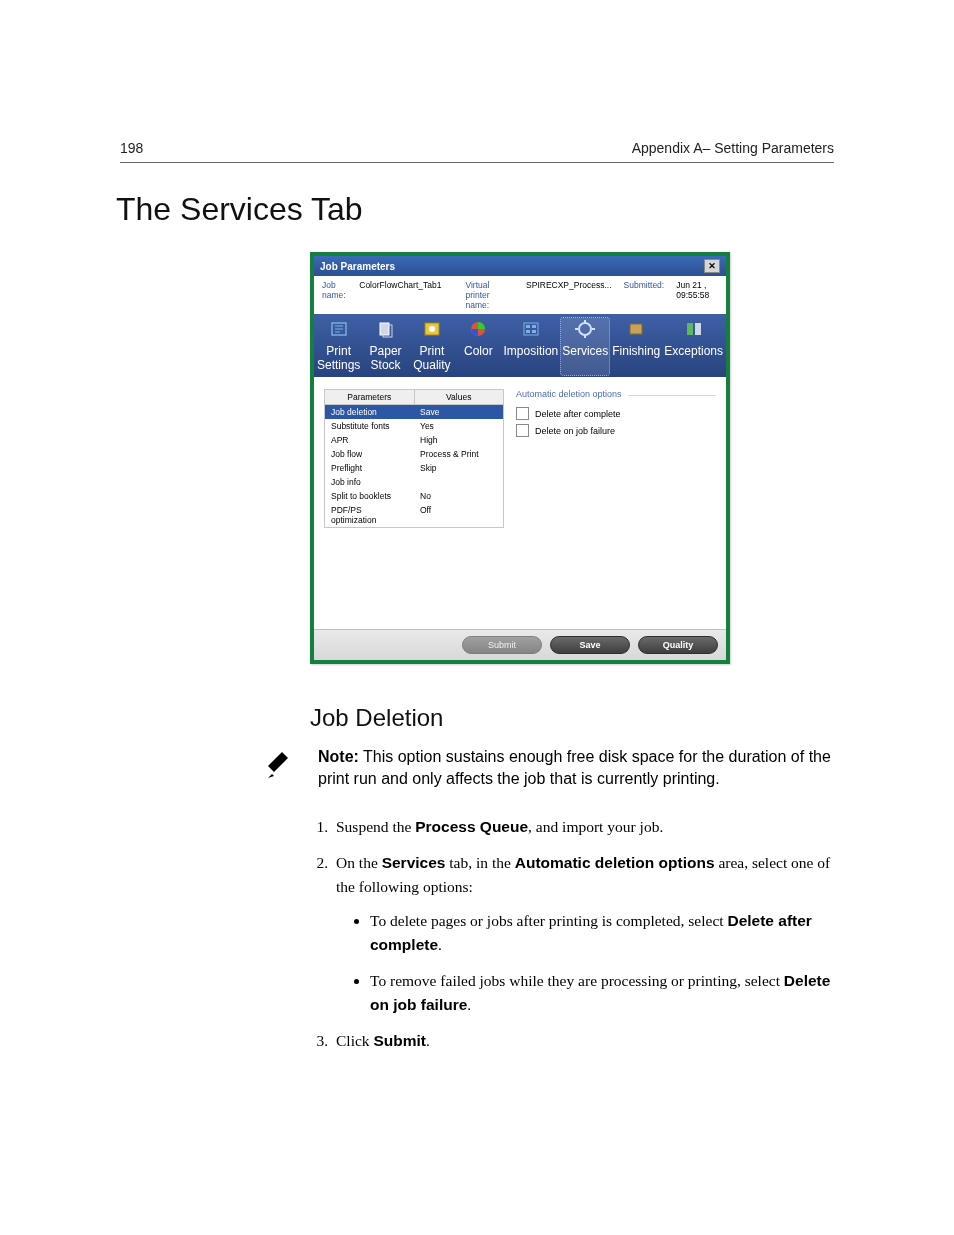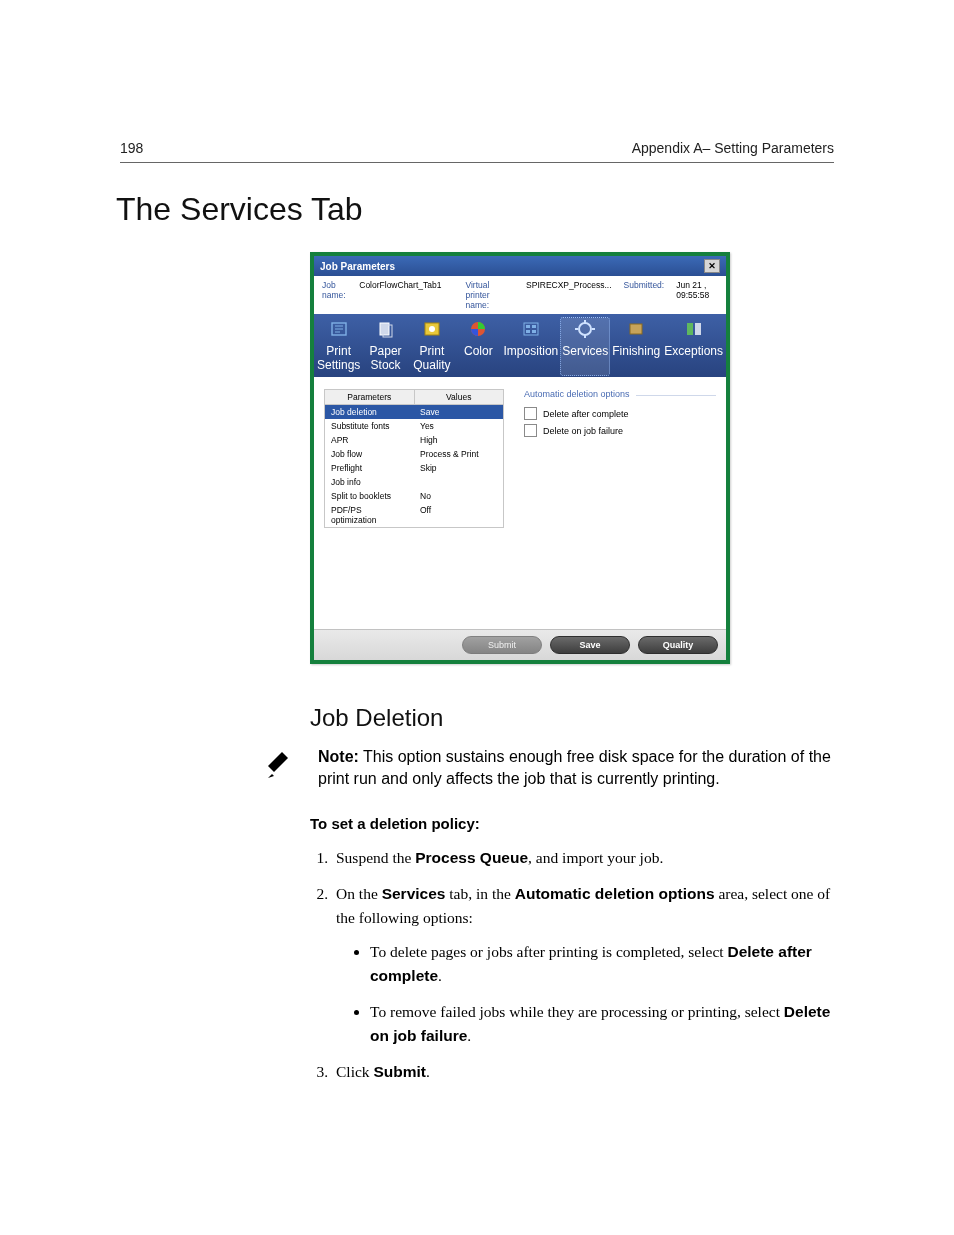--- a/index.html
+++ b/index.html
@@ -96,21 +96,21 @@
     background: rgba(255,255,255,0.12);
     outline: 1px dotted #9fbff3;
   }
   .tab-ico {
     width: 20px; height: 18px;
     display:flex; align-items:center; justify-content:center;
   }
   .tab-ico svg { width:20px; height:18px; }
   .dlg-body {
     display: flex;
-    gap: 20px;
+    gap: 12px;
     padding: 12px 10px 10px 10px;
     min-height: 230px;
     background: #fff;
   }
   .params-pane { width: 180px; }
   .params-hdr {
     display: flex;
     background: #efefef;
     border: 1px solid #c7c7c7;
     font-size: 8.5px;
@@ -395,21 +395,20 @@
           <path d="M4 18 L18 4 L24 10 L10 24 Z" fill="#000"></path>
           <path d="M8 26 L4 30 L10 28 Z" fill="#000"></path>
         </svg>
     </div>
     <div class="note-text">
       <span class="note-prefix">Note:</span><span>  This option sustains enough free disk space for the duration of the print run and only affects the job that is currently printing.</span>
     </div>
   </div>
 
   <div class="indent-block">
-    <div class="proc-title">To set a deletion policy:</div>
     <ol class="steps">
       <li>
         <span>Suspend the </span><span class="b">Process Queue</span><span>, and import your job.</span>
       </li>
       <li>
         <span>On the </span><span class="b">Services</span><span> tab, in the </span><span class="b">Automatic deletion options</span><span> area, select one of the following options:</span>
         <ul class="bullets">
           <li>
             <span>To delete pages or jobs after printing is completed, select </span><span class="b">Delete after complete</span><span>.</span>
           </li>

